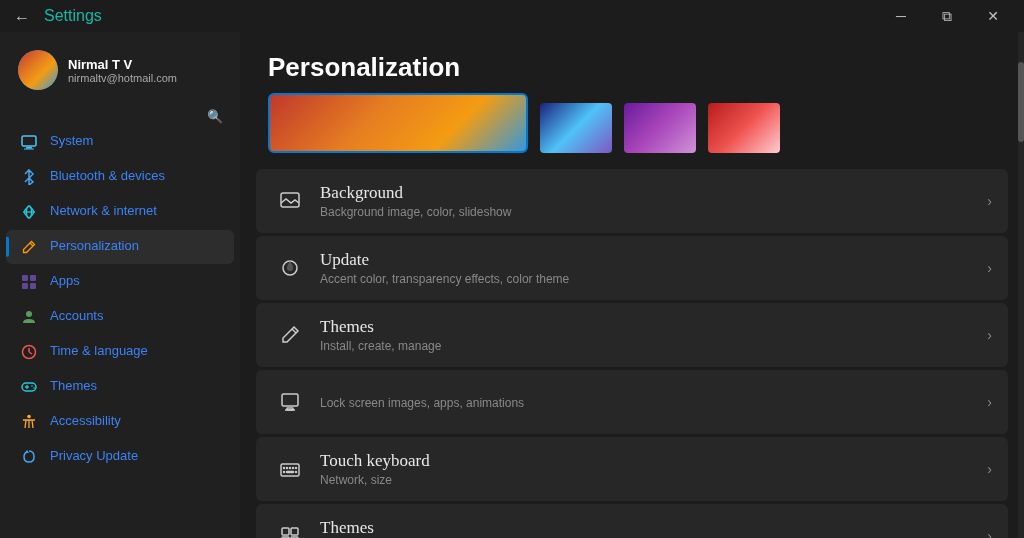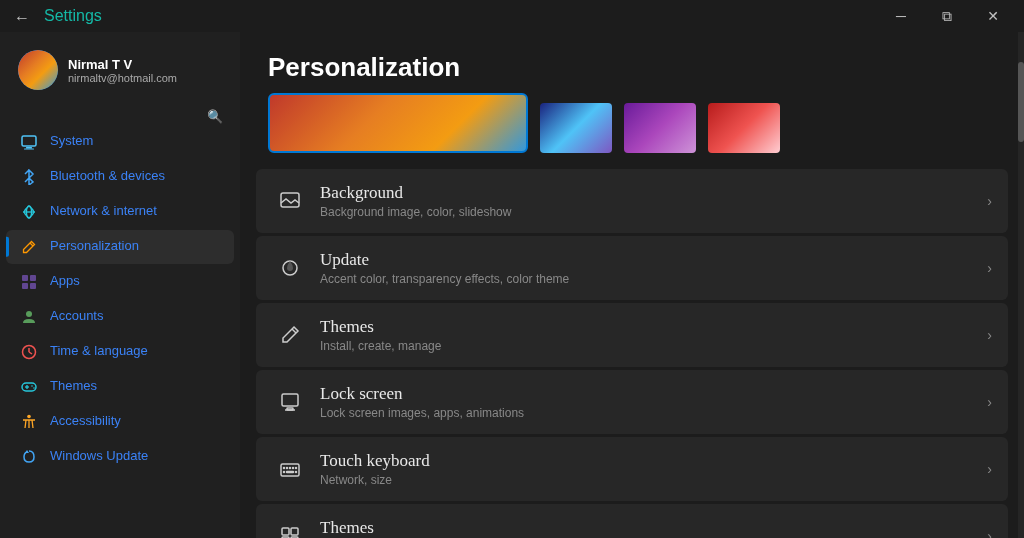--- a/index.html
+++ b/index.html
@@ -410,21 +410,21 @@
         <span>Accessibility</span>
       </div>
       <div class="nav-item">
         <span class="nav-icon update">
           <svg width="16" height="16" viewBox="0 0 16 16" fill="currentColor">
               <path d="M8 2 Q13 2 13 8 Q13 13 8 13" fill="none" stroke="currentColor" stroke-width="1.5"></path>
               <path d="M8 13 Q3 13 3 8 Q3 4 6 3" fill="none" stroke="currentColor" stroke-width="1.5"></path>
               <polygon points="6,1 8,4 4,4" fill="currentColor"></polygon>
             </svg>
         </span>
-        <span>Windows Update</span>
+        <span>Privacy Update</span>
       </div>
     </nav>
   </div>
 
   <div class="content" style="position:relative;">
 
     <div class="page-header">
       <h1 class="page-title">Personalization</h1>
     </div>
 
@@ -481,21 +481,20 @@
 
       <div class="settings-item">
         <div class="settings-item-icon">
           <svg width="22" height="22" viewBox="0 0 22 22" fill="none" stroke="#ccc" stroke-width="1.5">
               <rect x="3" y="3" width="16" height="12" rx="1.5"></rect>
               <rect x="8" y="17" width="6" height="2" rx="0.5"></rect>
               <line x1="6" y1="19" x2="16" y2="19"></line>
             </svg>
         </div>
         <div class="settings-item-text">
-          <div class="settings-item-title">Lock screen</div>
           <div class="settings-item-desc">Lock screen images, apps, animations</div>
         </div>
         <span class="settings-item-chevron">›</span>
       </div>
 
       <div class="settings-item">
         <div class="settings-item-icon">
           <svg width="22" height="22" viewBox="0 0 22 22" fill="none" stroke="#ccc" stroke-width="1.5">
               <rect x="2" y="6" width="18" height="12" rx="1.5"></rect>
               <line x1="5" y1="10" x2="5" y2="10" stroke-width="2.5" stroke-linecap="round"></line>

